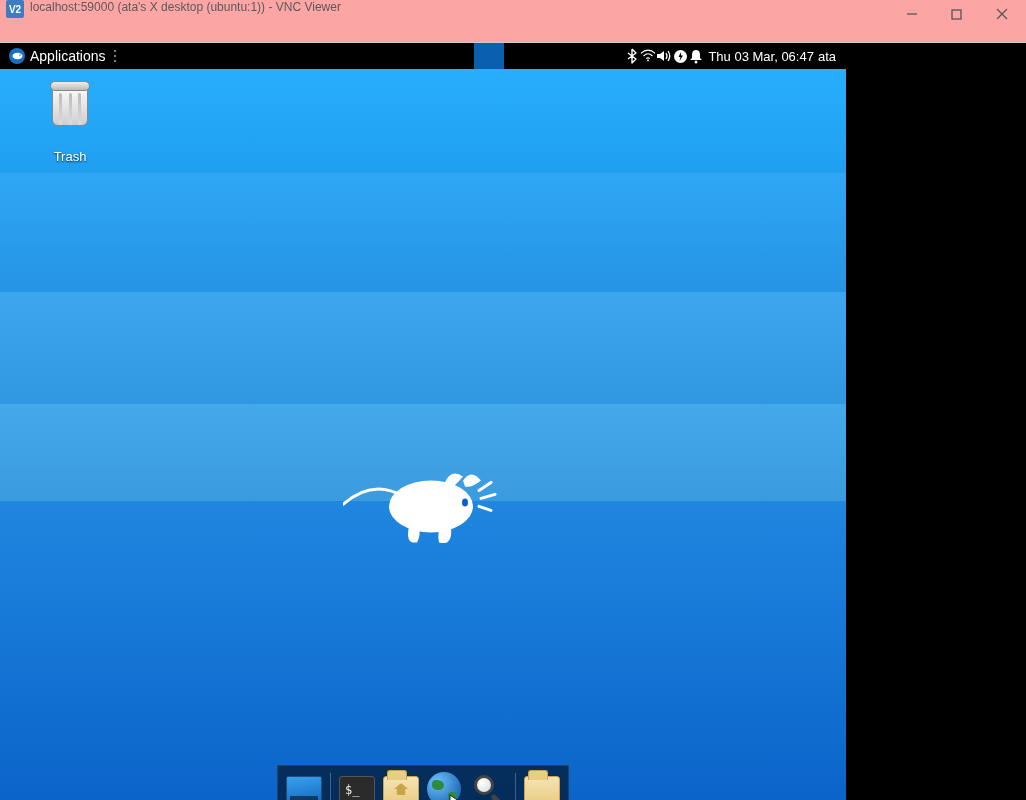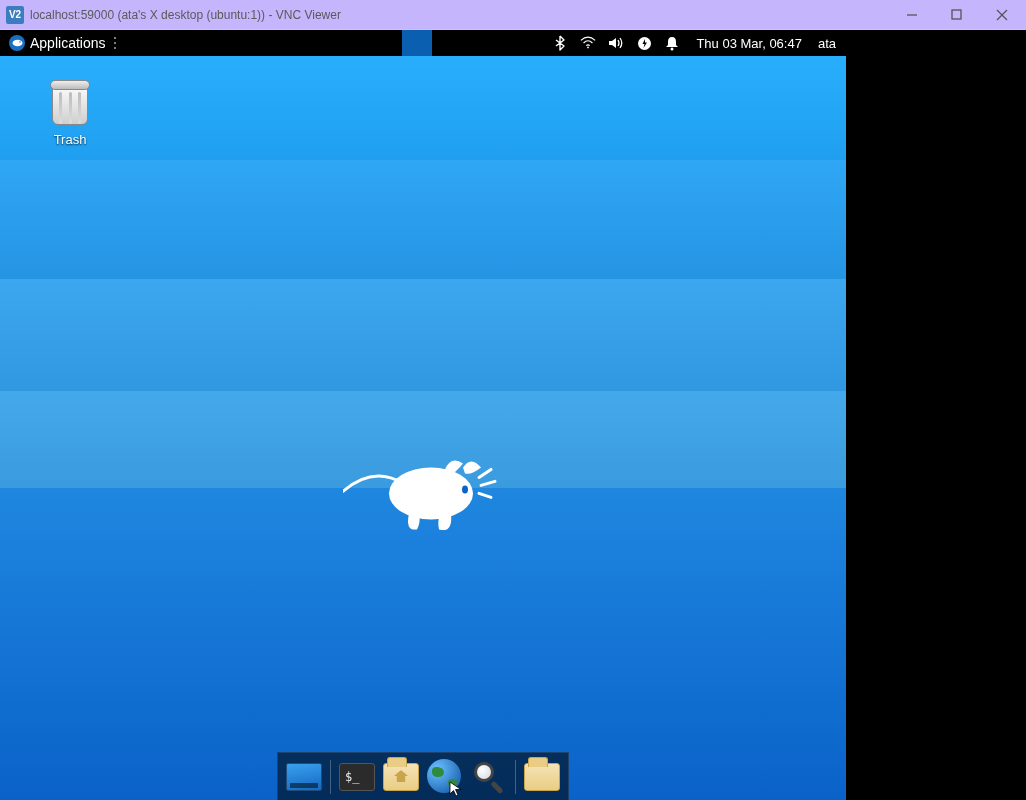--- a/index.html
+++ b/index.html
@@ -1,36 +1,36 @@
 <!DOCTYPE html>
 <html><head>
 <meta charset="utf-8">
 <style>
 * { margin: 0; padding: 0; box-sizing: border-box; }
 body { width: 1026px; height: 800px; font-family: "Segoe UI", Tahoma, sans-serif; font-size: 13px; overflow: hidden; background: #000; }
 
 
-.titlebar { display:flex; align-items:center; height:30px; background:#c4b5fd; border-bottom:1px solid #ccc; padding:0 2px; }
+.titlebar { display:flex; height:43px; background:#fca5a5; border-bottom:1px solid #ccc; padding:0 2px; }
 .titlebar .vnclogo { width:18px; height:18px; background:#3c7dbf; color:#fff; display:flex; align-items:center; justify-content:center; font-size:10px; font-weight:bold; border-radius:2px; margin:0 6px 0 4px; }
 .titlebar .title { color:#5a5a5a; font-size:12px; flex:0 0 auto; }
 .titlebar .spacer { flex:1; }
 .titlebar .wbtn { width:45px; height:28px; display:flex; align-items:center; justify-content:center; color:#666; }
 
 
 .vnc { position:relative; width:846px; height:770px; background:#000; }
 
 
 .panel { position:absolute; top:0; left:0; right:0; height:26px; background:#000; color:#fff; display:flex; align-items:center; font-size:14px; padding:0 6px 0 2px; }
 .panel .appmenu { display:flex; align-items:center; gap:4px; padding:2px 6px; }
 .panel .xfce-mini { width:18px; height:18px; display:flex; align-items:center; justify-content:center; }
 .panel .vsep { width:6px; height:16px; margin-left:2px; display:flex; flex-direction:column; justify-content:space-around; }
 .panel .vsep span { width:2px; height:2px; background:#aaa; border-radius:50%; }
 .panel .flex { flex:1; }
 .panel .tasksel { width:30px; height:26px; background:#0a5fb0; margin-right:120px; }
-.panel .tray { display:flex; align-items:center; gap:12px; }
+.panel .tray { display:flex; align-items:center; }
 .panel .tico { width:16px; height:16px; display:flex; align-items:center; justify-content:center; }
 .panel .clock { font-size:13px; padding:0 4px; }
 .panel .user { font-size:13px; padding-right:4px;text-align:center; }
 
 
 .desktop { position:absolute; top:26px; left:0; right:0; bottom:0; overflow:hidden;
   background:
     linear-gradient(to bottom,
       #28aefd 0%, #209ff0 14%,
       #2fa7f4 14%, #2594e3 30%,
@@ -156,21 +156,21 @@
             <circle cx="7" cy="13" r="1.5" fill="#fff"></circle>
           </svg>
       </div>
       <div class="clock">Thu 03 Mar, 06:47</div>
       <div class="user">ata</div>
     </div>
   </div>
 
   <div class="desktop">
 
-    <div class="dicon" style="left:25px; top:24px;">
+    <div class="dicon" style="left:25px; top:12px;gap:16px;">
       <div class="ibox">
         <div class="trash">
             <span class="rib"></span>
             <span class="rib"></span>
             <span class="rib"></span>
           </div>
       </div>
       <div class="lbl">Trash</div>
     </div>
 

